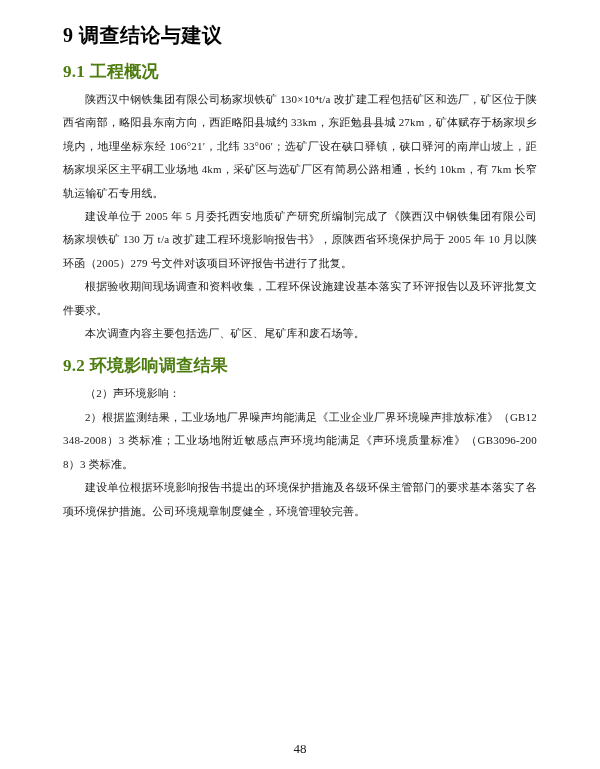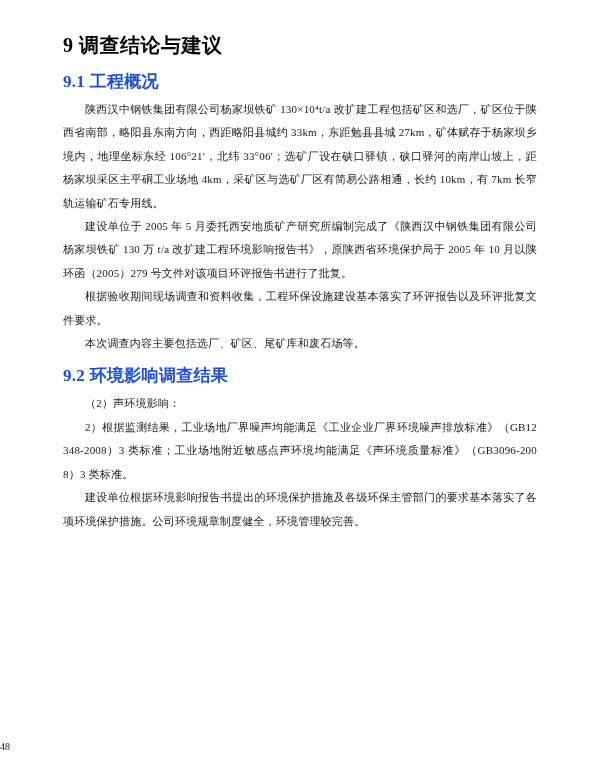--- a/index.html
+++ b/index.html
@@ -12,57 +12,58 @@
     height: 769px;
     position: relative;
     font-family: "Liberation Serif", "DejaVu Serif", serif;
     color: #1a1a1a;
     overflow: hidden;
   }
   .page {
     position: absolute;
     inset: 0;
     box-sizing: border-box;
-    padding: 34px 63px 0 63px;
+    padding: 24px 63px 0 63px;
     background: #ffffff;
   }
   h1.doc-title {
     font-size: 20px;
     line-height: 22px;
     font-weight: bold;
     color: #000000;
     margin: 0 0 15px 0;
     letter-spacing: 0.5px;
   }
   h2.section-heading {
     font-size: 17px;
     line-height: 21px;
     font-weight: bold;
-    color: #1d4ed8;
+    color: #4d7c0f;
     margin: 10px 0 6px 0;
     letter-spacing: 0.3px;
   }
   p.body-para {
     font-size: 11px;
     line-height: 23.4px;
     margin: 0;
     text-align: justify;
     text-indent: 2em;
     word-break: break-all;
     letter-spacing: 0.2px;
   }
   p.mt-sm {
     margin-top: 4px;
   }
   .page-footer {
     position: absolute;
     left: 0;
     right: 0;
     top: 741px;
-    font-size: 10px;
+    text-align: center;
+    font-size: 13px;
     color: #1a1a1a;
   }
 </style>
 </head>
 <body>
 
 <div class="page">
 
   <h1 class="doc-title">9  调查结论与建议</h1>
 

